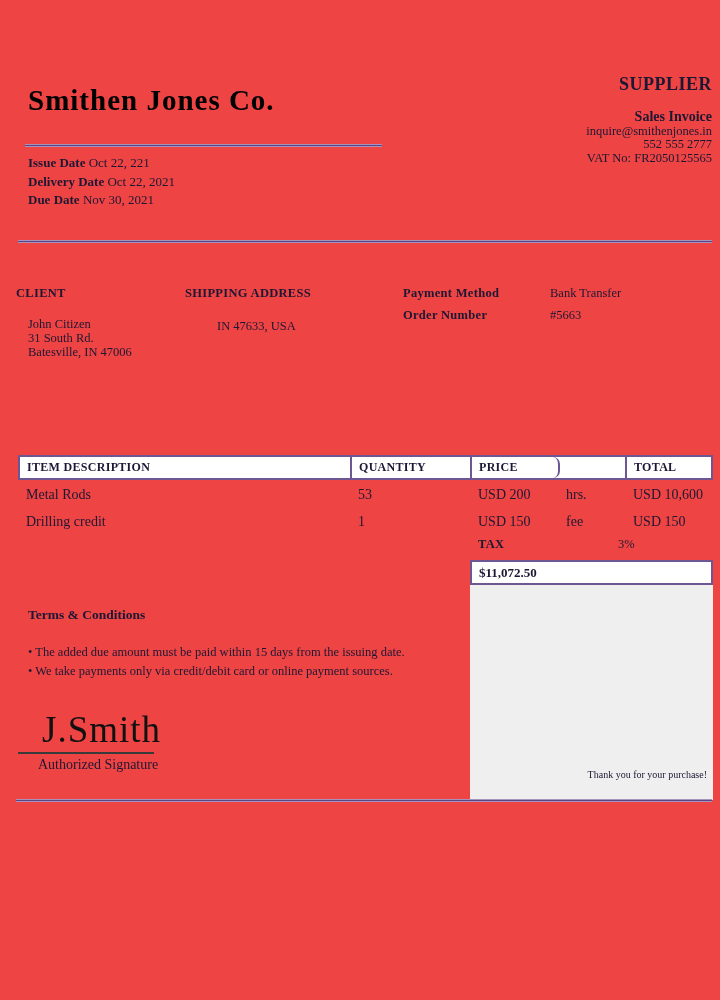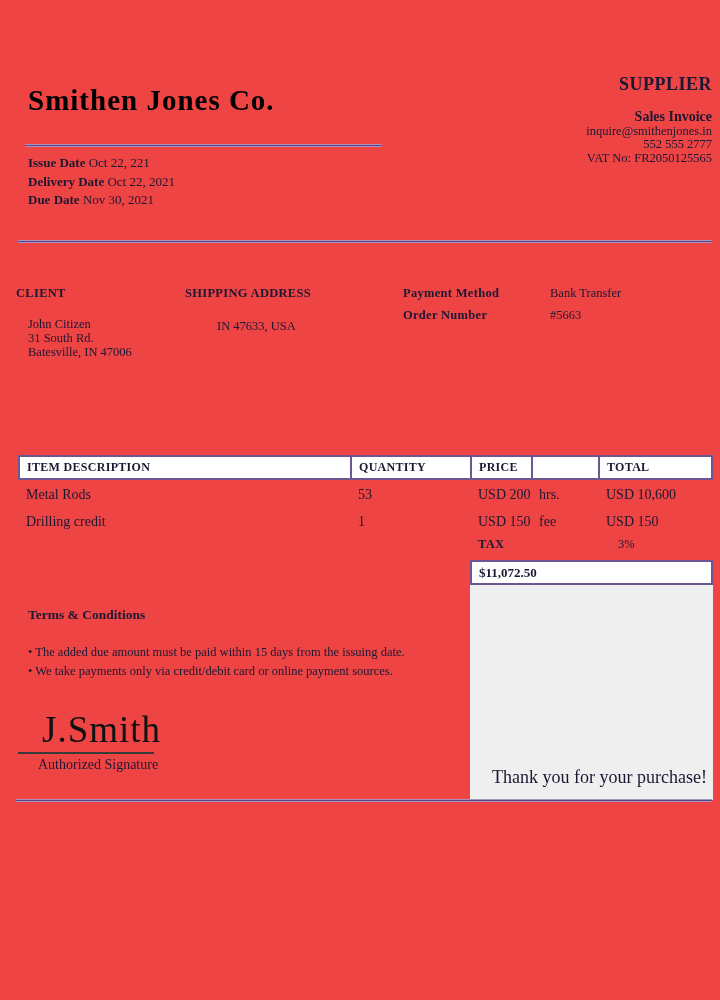--- a/index.html
+++ b/index.html
@@ -49,36 +49,36 @@
   }
   .thead .hcell {
     font-size:12px; font-weight:bold; letter-spacing:0.3px;
     padding:3px 0 0 7px; border-right:2px solid #6e5693;
   }
   .thead .hcell:last-child { border-right:none; }
   .trow { position:absolute; left:18px; width:695px; height:24px; display:flex; }
   .trow-1 { top:484px; }
   .trow-2 { top:511px; }
   .trow .cell { font-size:14px; padding:3px 0 0 8px; }
-  .c1 { width:332px; } .c2 { width:120px; } .c3 { width:61px; }
+  .c1 { width:332px; } .c2 { width:120px; } .c3 { width:88px;border-radius:7px; }
   .c4 { width:67px; }  .c5 { flex:1; }
   .tax-row { position:absolute; left:470px; top:537px; width:243px; display:flex; }
   .tax-row .tax-lbl { width:140px; padding-left:8px; font-weight:bold; font-size:12.5px; letter-spacing:0.3px; }
   .tax-row .tax-val { padding-left:8px; font-size:12.5px; }
   .amount-row {
     position:absolute; left:470px; top:560px; width:243px; height:25px;
     border:2px solid #6e5693; display:flex; background:#fff;
   }
   .amount-row .a-lbl {
     width:139px; border-right:2px solid #6e5693;
     font-size:12.5px; font-weight:bold; letter-spacing:0.3px; padding:3px 0 0 7px;
   }
   .amount-row .a-val { flex:1; font-size:13px; font-weight:bold; padding:3px 0 0 7px; }
   .gray-panel { position:absolute; left:470px; top:585px; width:243px; height:215px; background:#efefef; }
-  .thanks { position:absolute; right:6px; bottom:12px; font-size:18px; }
+  .thanks { position:absolute; right:6px; bottom:20px; font-size:10px; }
   .bottom-rule { left:16px; top:799px; width:696px; }
   .terms { position:absolute; left:28px; top:607px; }
   .terms-title { font-size:13.5px; font-weight:bold; margin-bottom:20px; }
   .terms-item { font-size:12.5px; line-height:19px; }
   .sig-name { position:absolute; left:42px; top:708px; font-size:37px; color:#111; letter-spacing:1px; }
   .sig-rule { position:absolute; left:18px; top:752px; width:136px; height:2px; background:#3a3a3a; }
   .sig-label { position:absolute; left:38px; top:757px; font-size:14px; }
 </style>
 </head>
 <body>

